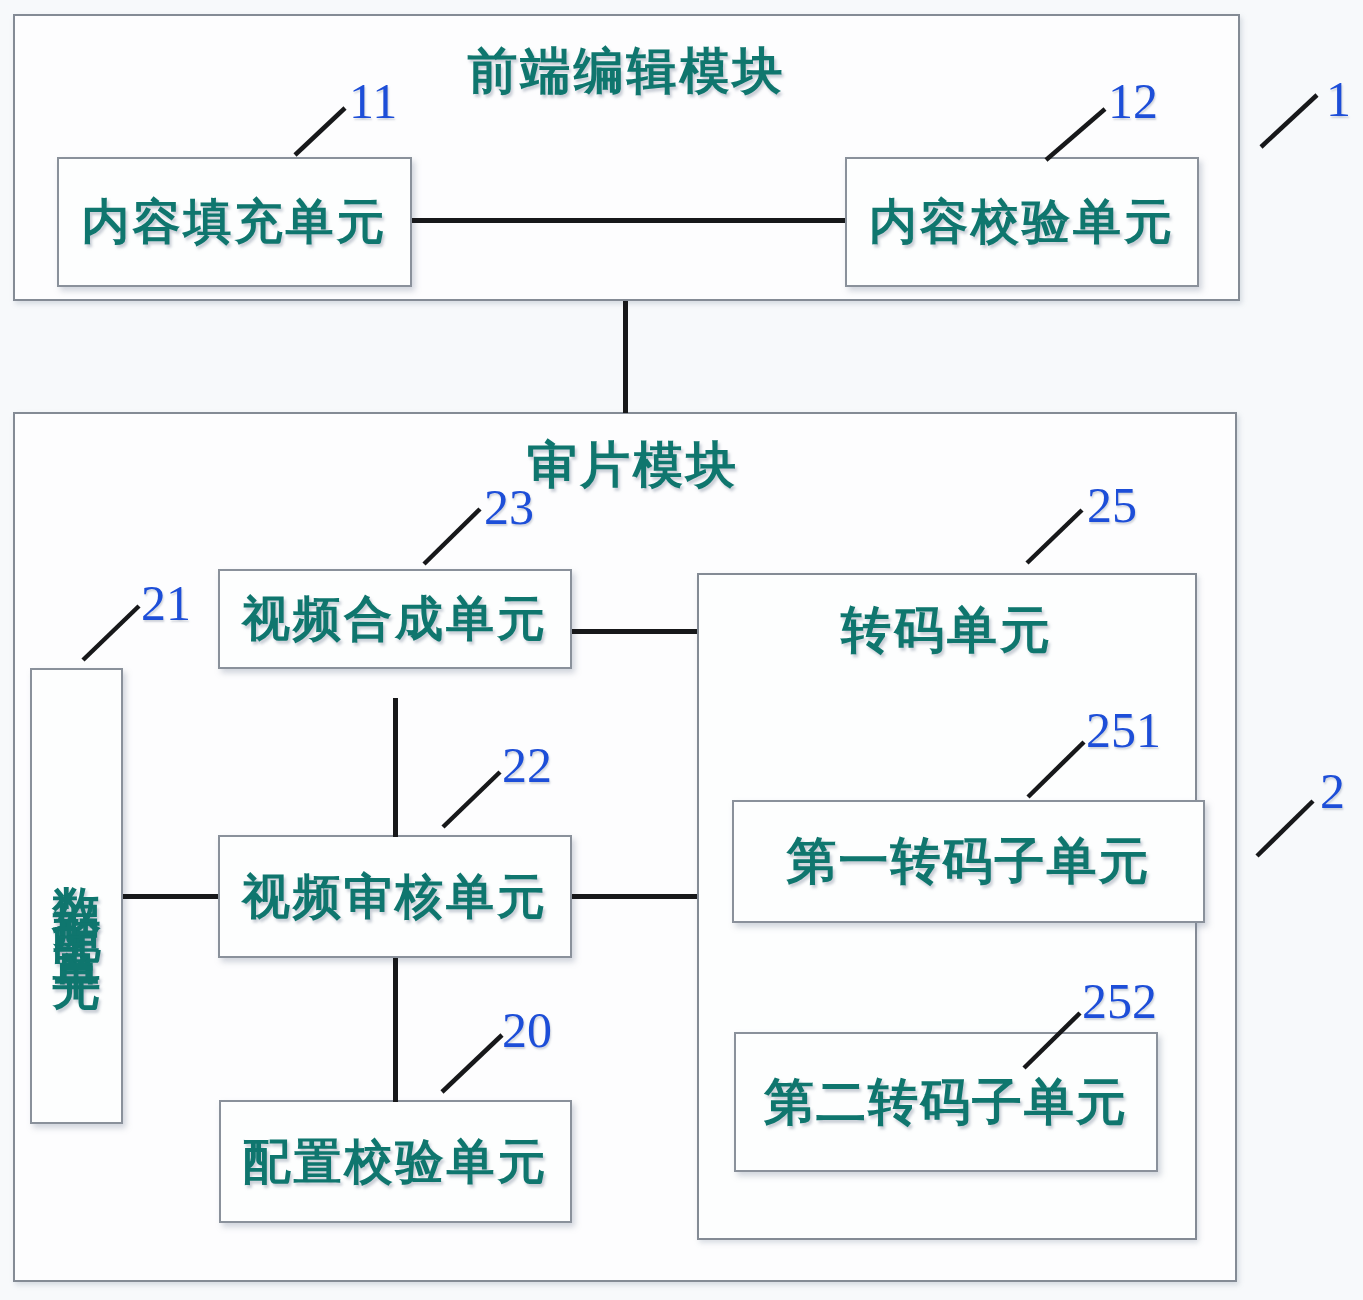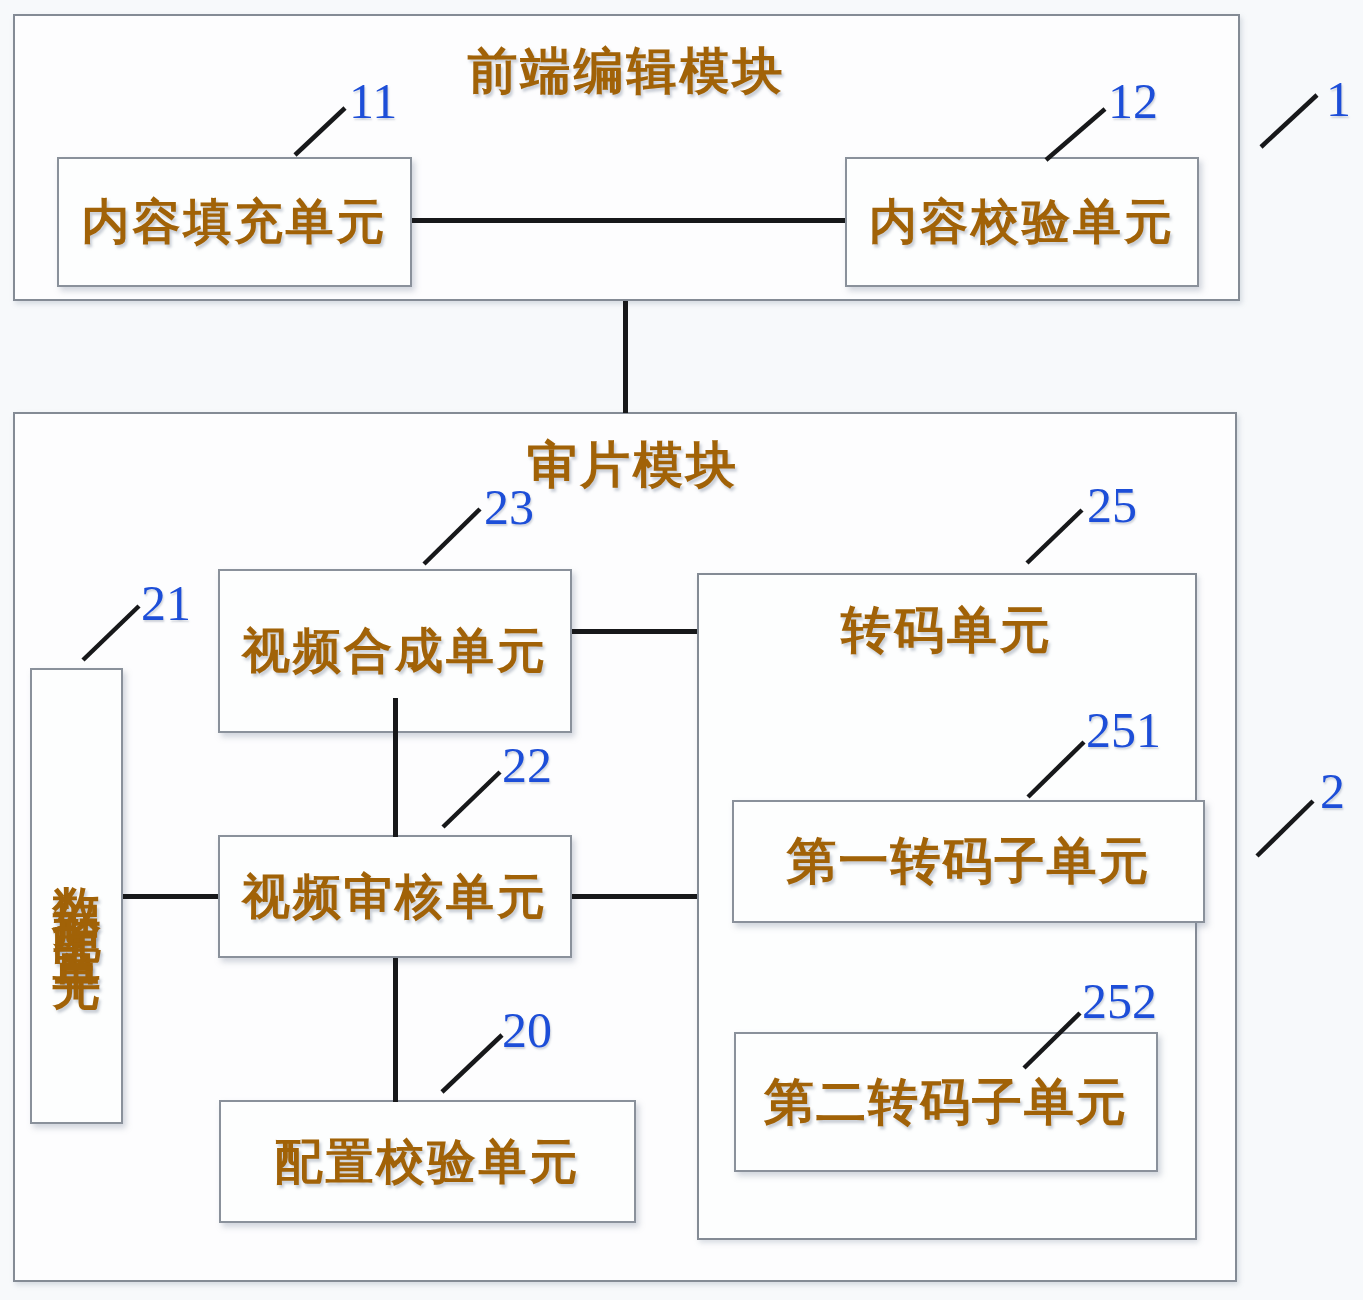--- a/index.html
+++ b/index.html
@@ -25,21 +25,21 @@
   
   .unit {
     position: absolute;
     background: #fdfefe;
     border: 2px solid #8a919b;
     box-shadow: 3px 4px 6px rgba(125,138,158,0.35);
     box-sizing: border-box;
     display: flex; align-items: center; justify-content: center;
   }
   .cjk {
-    color: #a16207;
+    color: #0f766e;
     font-weight: 600;
     letter-spacing: 3px;
     text-shadow: 2px 3px 3px rgba(120,132,152,0.40);
     white-space: nowrap;
   }
   .unit-text { font-size: 48px; }
   .module-title {
     position: absolute; left: 0; right: 0;
     text-align: center; font-size: 50px;
   }
@@ -84,29 +84,29 @@
   </div>
 
   <div class="module" style="left:13px; top:412px; width:1224px; height:870px;">
     <div class="module-title cjk" style="top:18px;margin-left:16px;">审片模块</div>
   </div>
 
   <div class="unit unit-vertical" style="left:30px; top:668px; width:93px; height:456px;">
     <span class="unit-text cjk">数据配置单元</span>
   </div>
 
-  <div class="unit" style="left:218px; top:569px; width:354px; height:164px;">
+  <div class="unit" style="left:218px; top:569px; width:354px; height:100px;">
     <span class="unit-text cjk">视频合成单元</span>
   </div>
 
   <div class="unit" style="left:218px; top:835px; width:354px; height:123px;">
     <span class="unit-text cjk">视频审核单元</span>
   </div>
 
-  <div class="unit" style="left:219px; top:1100px; width:417px; height:123px;">
+  <div class="unit" style="left:219px; top:1100px; width:353px; height:123px;">
     <span class="unit-text cjk">配置校验单元</span>
   </div>
 
   <div class="module" style="left:697px; top:573px; width:500px; height:667px; background:#fdfefe;padding-left:40px;">
     <div class="module-title cjk" style="top:22px; font-size:50px;">转码单元</div>
   </div>
 
   <div class="unit" style="left:732px; top:800px; width:473px; height:123px;">
     <span class="unit-text cjk" style="font-size:50px; letter-spacing:2px;">第一转码子单元</span>
   </div>

